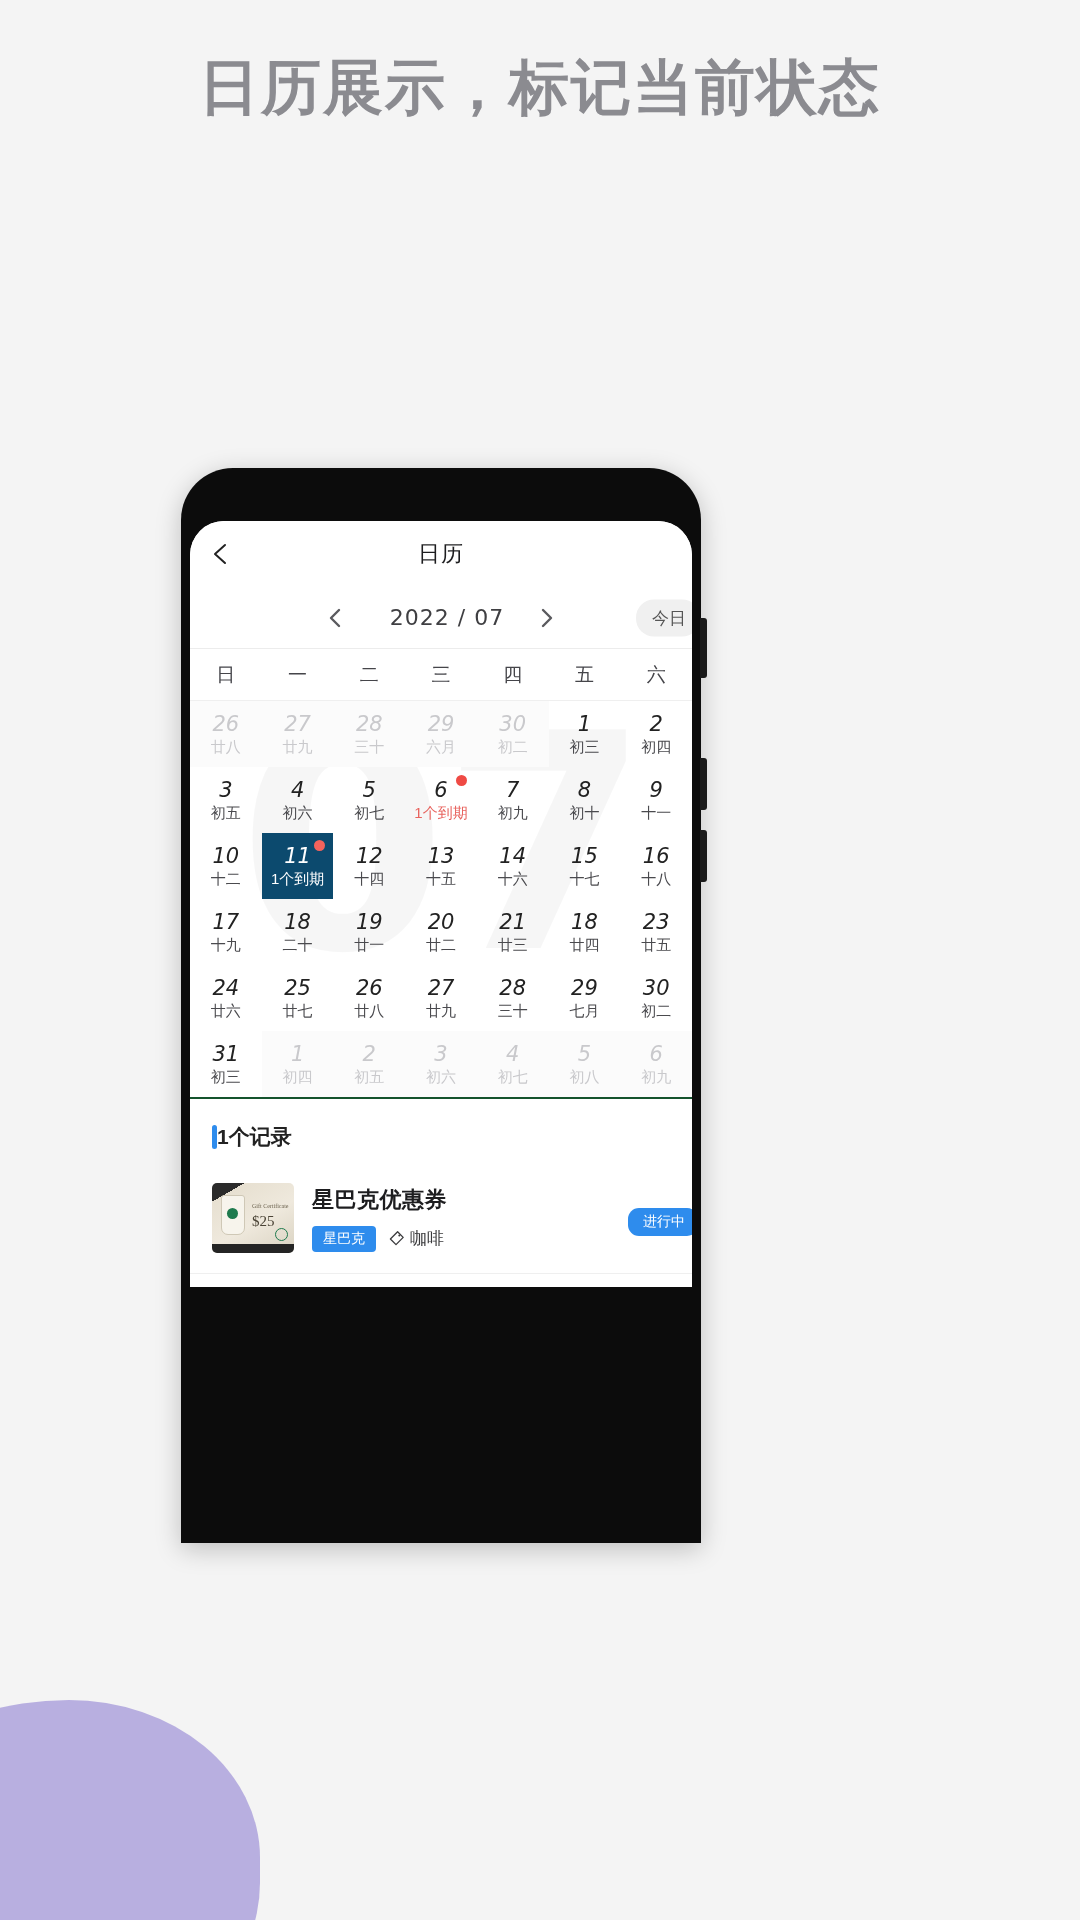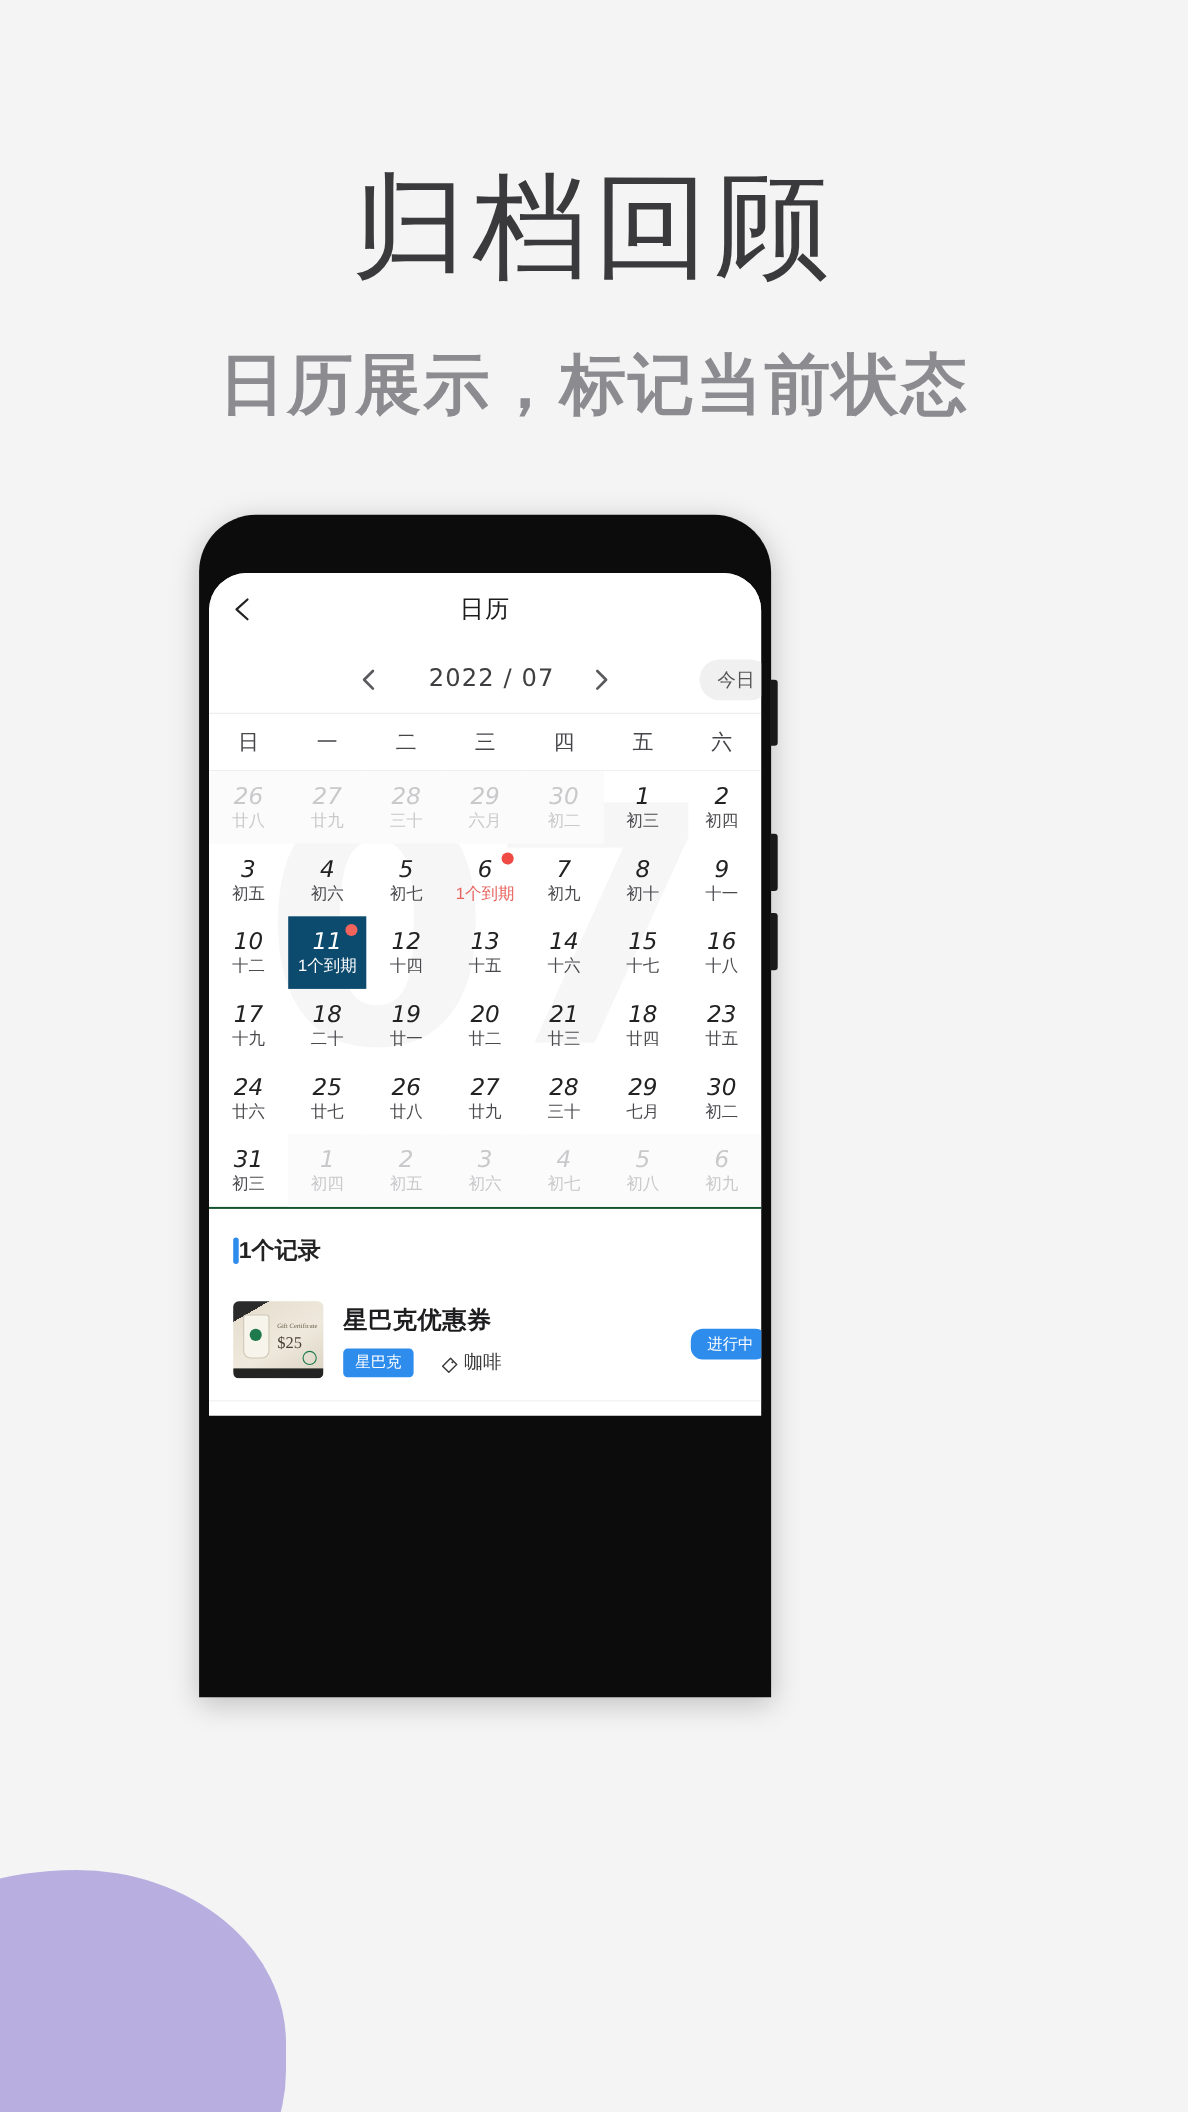--- a/index.html
+++ b/index.html
@@ -205,40 +205,39 @@
   .thumb .sbmark{
     position:absolute; right:6px; bottom:12px;
     width:13px;height:13px;border-radius:50%;
     border:1.5px solid #1e7a4d;
   }
   .thumb .foot{
     position:absolute; left:0; right:0; bottom:0; height:9px; background:#242424;
   }
   .rec-body { flex:1 1 auto; min-width:0; }
   .rec-name { font-size:22px; font-weight:700; color:#1d1d1f; letter-spacing:.5px; }
-  .rec-meta { display:flex; align-items:center; gap:24px; margin-top:11px; }
+  .rec-meta { display:flex; align-items:center; gap:12px; margin-top:11px; }
   .tag-blue {
     background:#2e8ced; color:#fff;
     font-size:14px; padding:4px 11px; border-radius:4px;
   }
-  .tag-plain { display:flex; align-items:flex-end; gap:5px; font-size:17px; color:#3a3a3c; }
+  .tag-plain { display:flex; align-items:center; gap:5px; font-size:17px; color:#3a3a3c; }
   .status-pill {
     position:absolute; right:-6px; top:50%; transform:translateY(-50%);
     background:#2e8ced; color:#fff;
     font-size:14px; padding:5px 13px 5px 15px;
     border-radius:11px; white-space:nowrap;
   }
 </style>
 </head>
 <body>
 
 <div class="blob"></div>
 
 <div class="headings">
-  <div class="main-title">归档回顾</div>
   <div class="sub-title">日历展示，标记当前状态</div>
 </div>
 
 <div class="phone">
   <div class="phone-btn btn-a"></div>
   <div class="phone-btn btn-b"></div>
   <div class="phone-btn btn-c"></div>
 
   <div class="screen">
 

